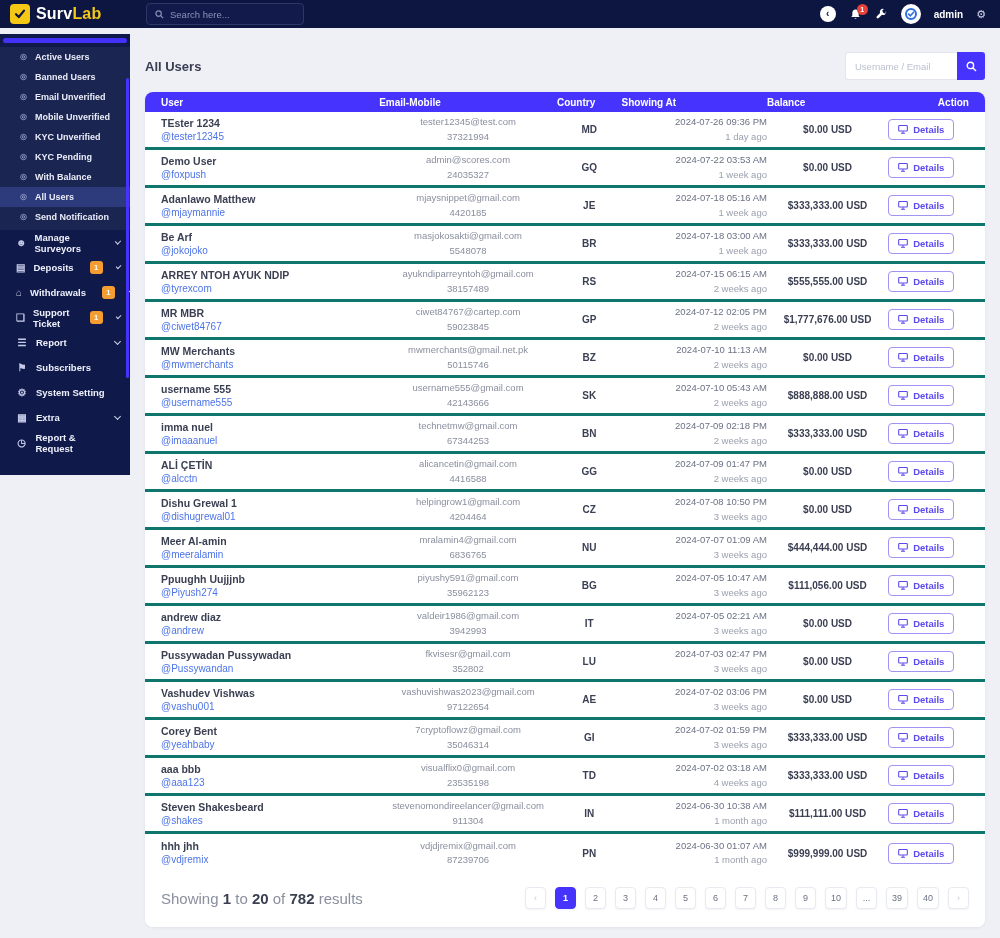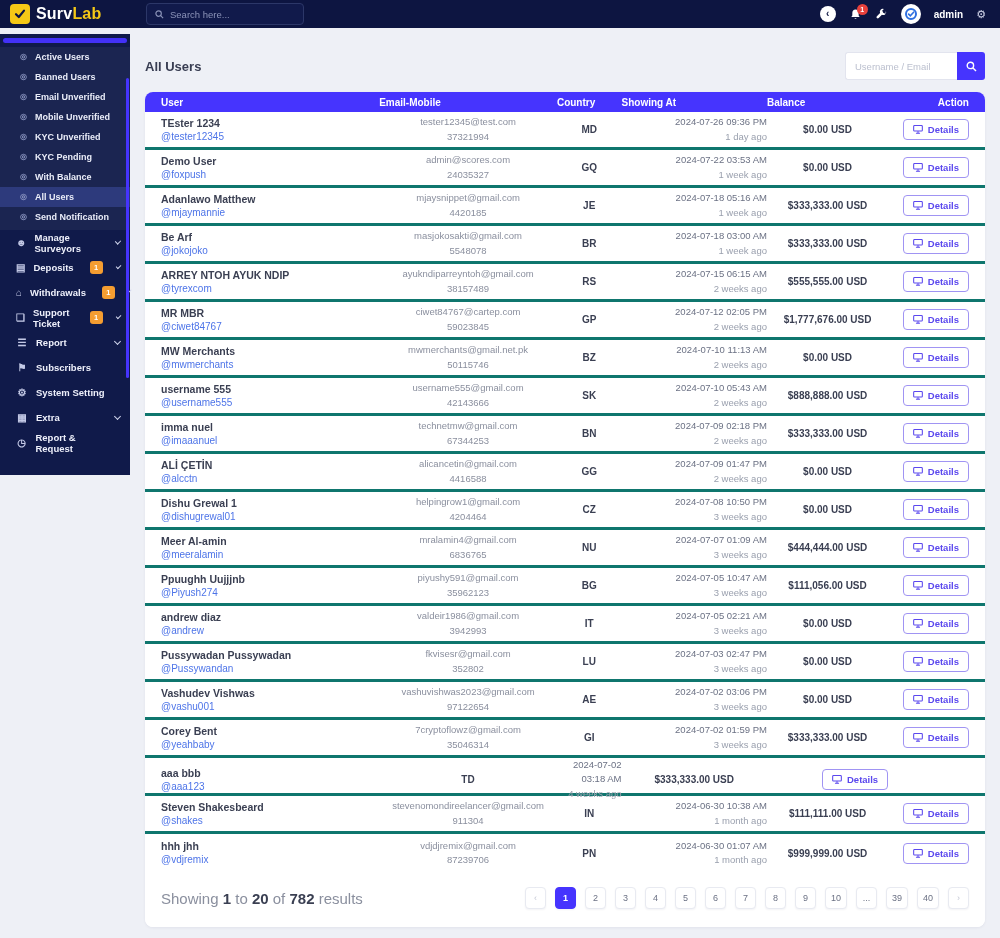--- a/index.html
+++ b/index.html
@@ -76,21 +76,21 @@
   .th.last { text-align:right; }
   .trow { height:38px; border-bottom:3px solid #0f766e; background:#fff; }
   .trow:last-child { border-bottom:none; }
   .u-name { font-size:10.5px; font-weight:bold; color:#3a3f52; line-height:1.35; }
   .u-handle { font-size:10px; color:#4d74e8; text-decoration:none; display:block; line-height:1.35; }
   .c-email { text-align:center; font-size:9.5px; color:#8a8f9e; line-height:1.5; }
   .c-country { text-align:center; font-size:10px; font-weight:bold; color:#3a3f52; }
   .c-joined { text-align:right; font-size:9.5px; color:#6b7184; line-height:1.5; }
   .c-joined .ago { color:#9aa0ae; }
   .c-balance { text-align:center; font-size:10px; font-weight:bold; color:#3a3f52; }
-  .c-action { display:flex; justify-content:flex-end; }
+  .c-action { display:flex; justify-content:flex-start; }
   .details-btn { display:flex; align-items:center; gap:5px; background:#fff;
     border:1px solid #a094f3; color:#5b48ee; font-size:9.5px; font-weight:bold;
     border-radius:4px; padding:4px 9px; cursor:pointer; font-family:"Liberation Sans",sans-serif; }
 
   
   .pag-row { display:flex; align-items:center; padding:15px 16px 18px; background:#fff; }
   .pag-summary { font-size:15px; color:#8a8f9e; }
   .pag-summary b { color:#3a3f52; }
   .pages { margin-left:auto; display:flex; gap:9px; }
   .page-btn { min-width:21px; height:22px; padding:0 5px; background:#fff;
@@ -716,20 +716,24 @@
                 <line x1="6" y1="7.5" x2="6" y2="10" stroke="#5b48ee" stroke-width="1.3"></line>
               </svg>
         <span>Details</span>
       </button>
     </div>
   </div>
         <div class="grid trow">
     <div class="c-user">
       <div class="u-name">aaa bbb</div>
       <a href="#" class="u-handle">@aaa123</a>
+    </div>
+    <div class="c-email">
+      <div>visualflix0@gmail.com</div>
+      <div>23535198</div>
     </div>
     <div class="c-country">TD</div>
     <div class="c-joined">
       <div>2024-07-02 03:18 AM</div>
       <div class="ago">4 weeks ago</div>
     </div>
     <div class="c-balance">$333,333.00 USD</div>
     <div class="c-action">
       <button class="details-btn">
         <svg width="10" height="9" viewBox="0 0 12 11">

